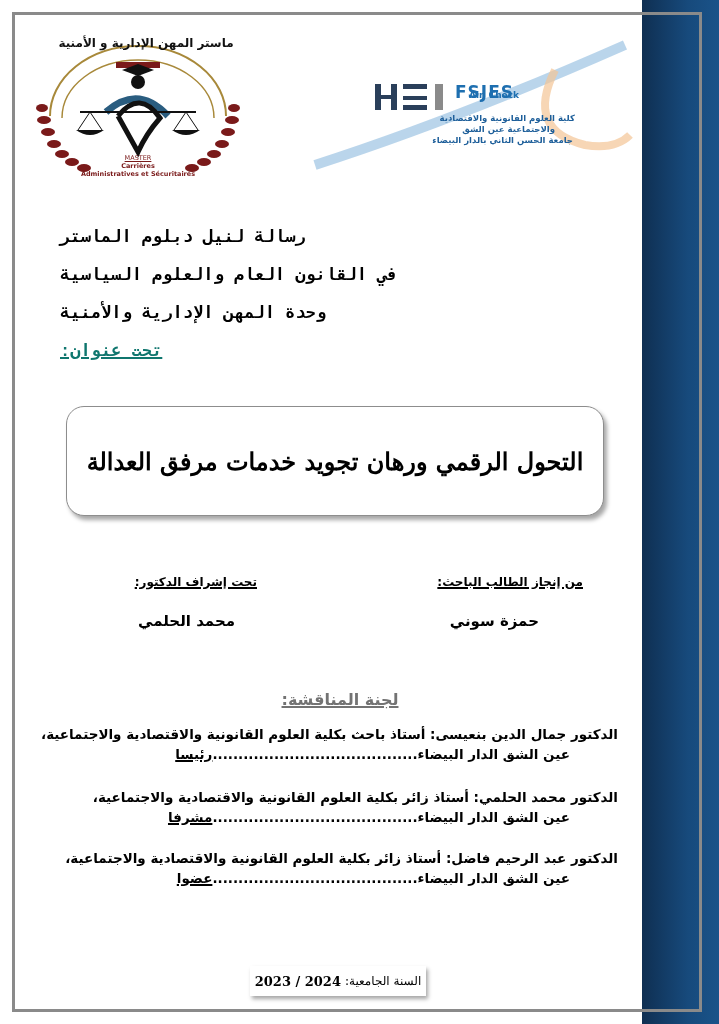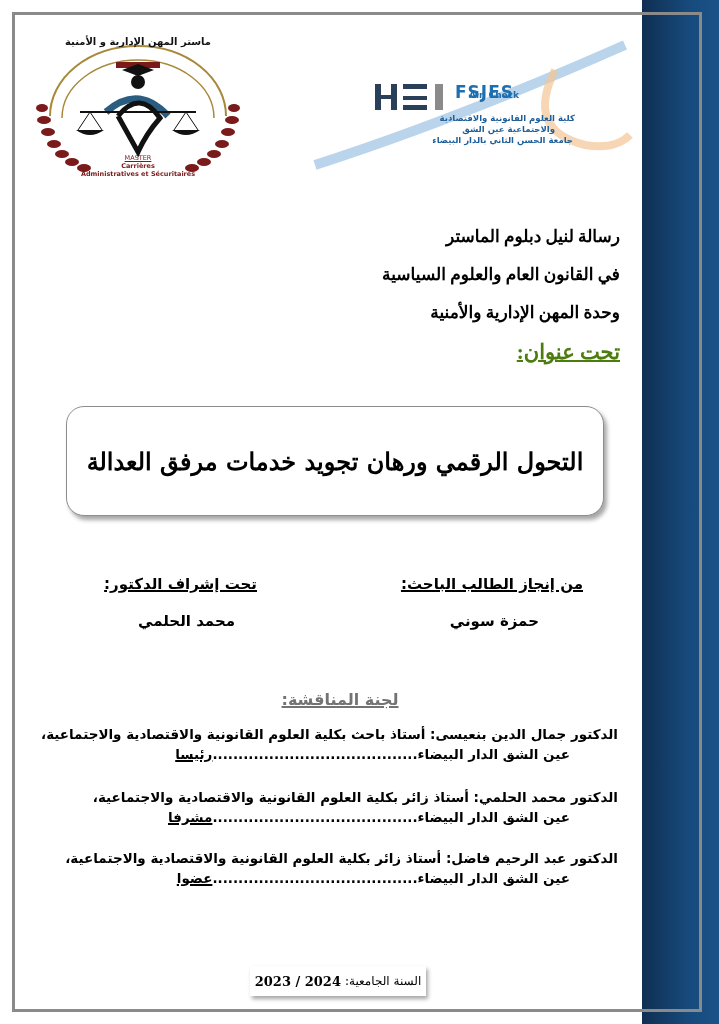--- a/index.html
+++ b/index.html
@@ -24,41 +24,41 @@
   }
   .logo-right .ain {
     position: absolute; left: 164px; top: 50px; font-weight: bold; font-size: 9px; color: #1e6fb0;
   }
   .logo-right .ar-line {
     position: absolute; font-size: 8.5px; font-weight: bold; color: #1e5f9a; direction: rtl; white-space: nowrap;
   }
   .master-text { position:absolute; width:220px; text-align:center; font-weight:bold; }
 
   .center-block {
-    position: absolute; left: 60px; width: 560px; text-align: right; direction: rtl;
-    font-family: Liberation Serif, serif; font-weight: bold;
+    position: absolute; left: 60px; width: 560px; text-align: left; direction: rtl;
+    font-family: Liberation Mono, monospace; font-weight: bold;
   }
   .l1 { top: 226px; font-size: 17px; }
   .l2 { top: 264px; font-size: 17px; }
   .l3 { top: 302px; font-size: 17px; }
-  .l4 { top: 340px; font-size: 21px; color: #4d7c0f; }
+  .l4 { top: 340px; font-size: 17px; color: #0f766e; }
   .l4 span { text-decoration: underline; text-decoration-thickness: 2px; }
 
   .title-box {
     position: absolute; left: 66px; top: 406px; width: 538px; height: 110px;
     border: 1.5px solid #8d8d8d; border-radius: 18px; background: #fff;
     box-shadow: 3px 4px 4px rgba(0,0,0,0.35);
     display: flex; align-items: center; justify-content: center;
   }
   .title-box span {
     direction: rtl; font-family: "DejaVu Serif", serif; font-weight: bold; font-size: 24px; letter-spacing: 0.5px;
   }
 
   .col-head {
-    position: absolute; font-weight: bold; font-size: 15px; direction: rtl; text-decoration: underline;
+    position: absolute; font-weight: bold; font-size: 12px; direction: rtl; text-decoration: underline;
     text-decoration-thickness: 2px; white-space: nowrap; margin-left: 44px;
   }
   .col-val { position: absolute; font-weight: bold; font-size: 15px; direction: rtl; white-space: nowrap; }
 
   .committee-head {
     position: absolute; left: 60px; width: 560px; top: 690px; text-align: center; direction: rtl;
     font-weight: bold; font-size: 16px; color: #737373;
   }
   .committee-head span { text-decoration: underline; text-decoration-thickness: 2px; }
 
@@ -107,21 +107,21 @@
       <ellipse cx="56" cy="134" rx="7" ry="4"></ellipse>
       <ellipse cx="206" cy="74" rx="6" ry="4"></ellipse>
         <ellipse cx="204" cy="86" rx="7" ry="4"></ellipse>
       <ellipse cx="200" cy="98" rx="7" ry="4"></ellipse>
         <ellipse cx="194" cy="110" rx="7" ry="4"></ellipse>
       <ellipse cx="186" cy="120" rx="7" ry="4"></ellipse>
         <ellipse cx="176" cy="128" rx="7" ry="4"></ellipse>
       <ellipse cx="164" cy="134" rx="7" ry="4"></ellipse>
     </g>
   </svg>
-  <div class="master-text" style="top:2px; left:0; font-size:10px; color:#111; direction:rtl;">ماستر المهن الإدارية و الأمنية</div>
+  <div class="master-text" style="top:2px; left:8px; font-size:12px; color:#111; direction:rtl;">ماستر المهن الإدارية و الأمنية</div>
   <div class="master-text" style="top:120px; left:0; font-size:6.5px; color:#7a1a1a; font-weight:normal; text-decoration:underline;">MASTER</div>
   <div class="master-text" style="top:128px; left:0; font-size:6.5px; color:#7a1a1a;">Carrières</div>
   <div class="master-text" style="top:136px; left:0; font-size:6.5px; color:#7a1a1a;">Administratives et Sécuritaires</div>
 </div>
 
 <div class="logo-right">
   <svg width="330" height="130" viewBox="0 0 330 130" style="position:absolute;left:0;top:0;">
     <path d="M10 125 Q150 80 320 5" fill="none" stroke="#9cc3e2" stroke-width="10" opacity="0.7"></path>
     <path d="M250 30 Q220 90 280 105 Q310 110 325 95" fill="none" stroke="#f3c595" stroke-width="8" opacity="0.7"></path>
     <g fill="#2a3f5a">

